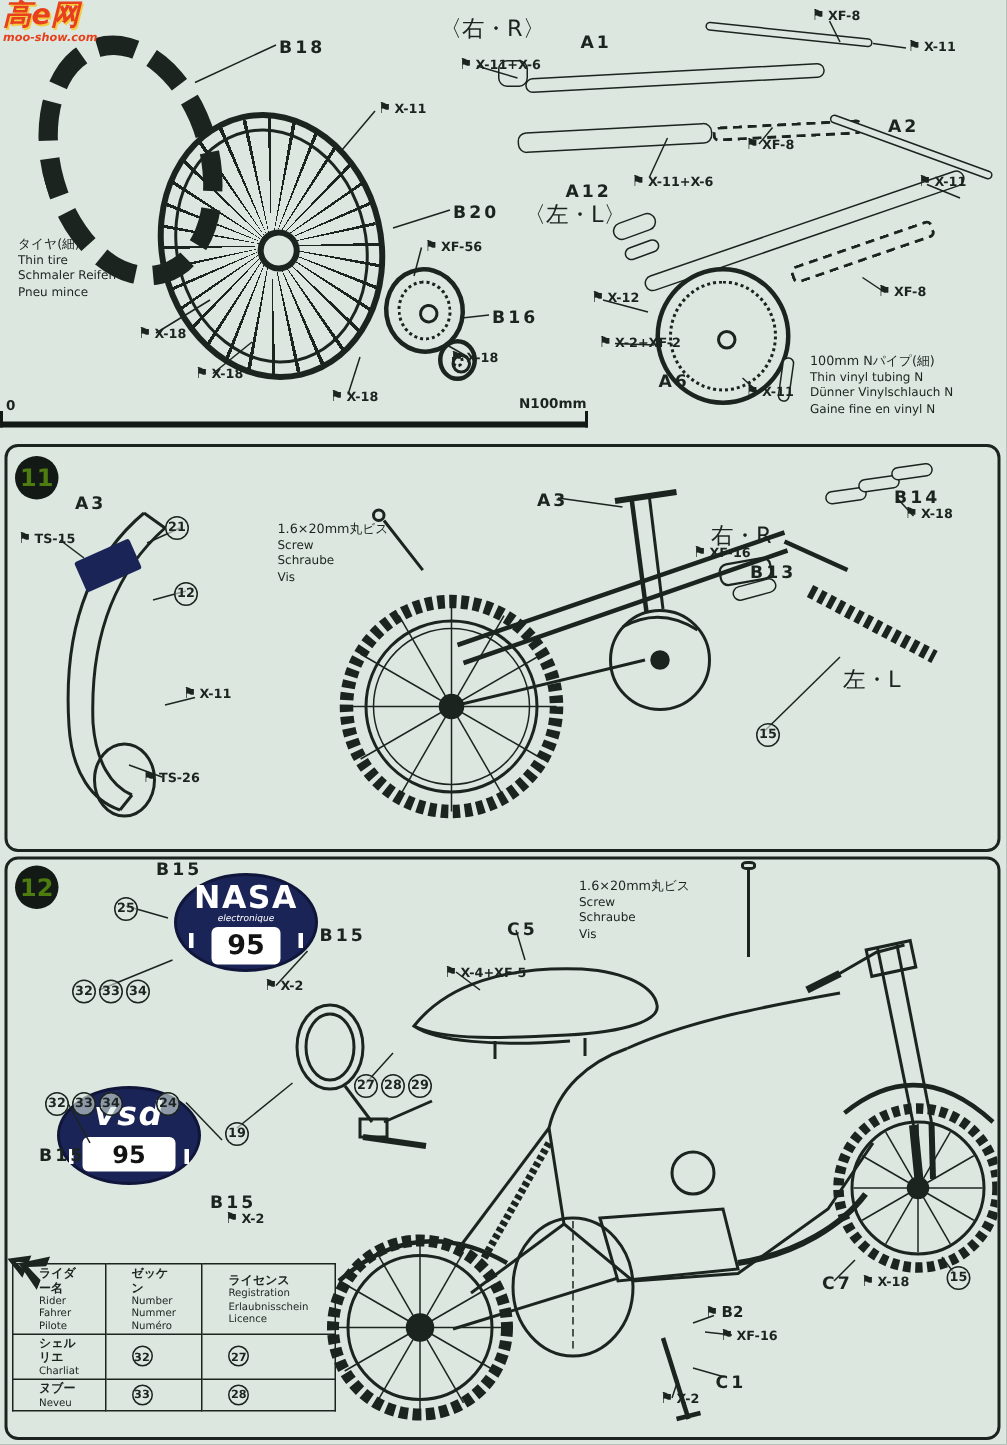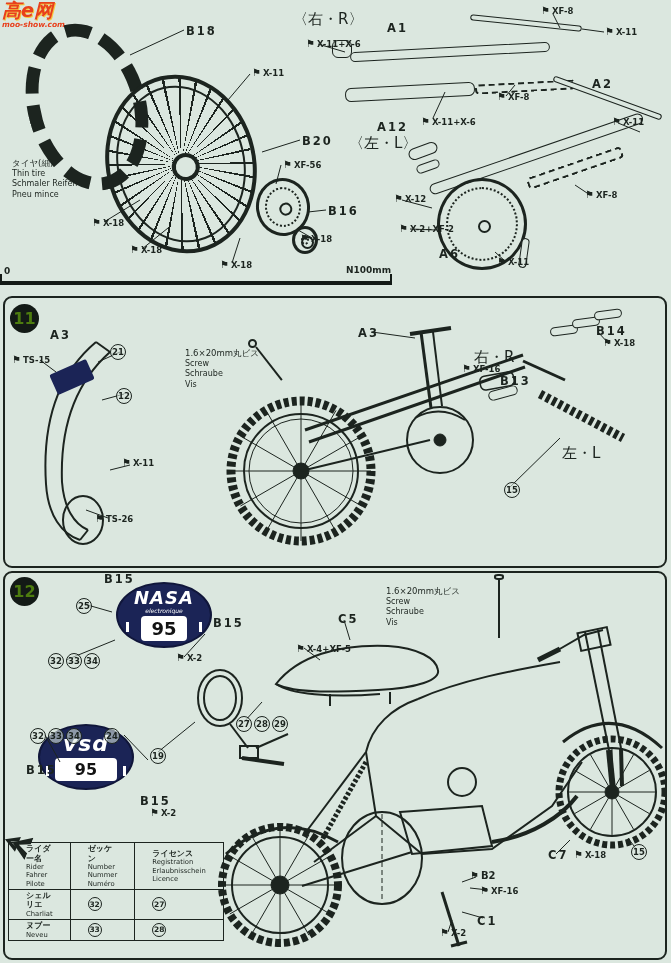--- a/index.html
+++ b/index.html
@@ -35,21 +35,21 @@
   .tube{position:absolute;border:1.5px solid #1c241f;border-radius:6px;background:#dbe7df;z-index:1;}
   .spring{position:absolute;border:2px dashed #1c241f;border-radius:4px;z-index:1;}
   .screwline{position:absolute;background:#1c241f;z-index:1;}
   .screwhead{position:absolute;border:2px solid #1c241f;border-radius:50%;background:#dbe7df;z-index:1;}
   .ruler{position:absolute;background:#131a16;z-index:2;}
   .rlabel{position:absolute;font-size:9px;font-weight:bold;z-index:3;}
   
   .decal{position:absolute;border-radius:50%;background:#1b2456;border:2px solid #10163a;
          display:flex;flex-direction:column;align-items:center;justify-content:center;color:#fff;z-index:2;}
   .decal .mark{position:absolute;width:3px;height:10px;background:#fff;}
-  .nasa-title{font-size:18px;font-weight:bold;font-style:italic;letter-spacing:1px;line-height:1;}
+  .nasa-title{font-size:21px;font-weight:bold;letter-spacing:1px;line-height:1;}
   .nasa-sub{font-size:6px;font-style:italic;line-height:1;margin:1px 0 2px;}
   .numbox{background:#fff;color:#131313;border-radius:4px;display:flex;align-items:center;justify-content:center;font-weight:bold;}
   .nasa .numbox{width:46px;height:25px;font-size:18px;}
   .vsd-title{font-size:22px;font-weight:bold;font-style:italic;letter-spacing:1px;line-height:1;margin-bottom:3px;}
   .vsd .numbox{width:62px;height:23px;font-size:16px;}
   .fender-decal{position:absolute;background:#1b2456;z-index:2;border-radius:2px;}
   
   #watermark{position:absolute;left:2px;top:1px;z-index:4;line-height:1;font-style:italic;}
   .wm-logo{font-size:19px;font-weight:bold;color:#e8401c;text-shadow:1px 1px 0 #f6c93f;}
   .wm-url{font-size:7.5px;font-weight:bold;color:#e8401c;margin-top:1px;}
@@ -410,20 +410,26 @@
     </div>
   <div class="part" style="left:439px;top:247px;">A6</div>
   <div class="callout" style="left:497px;top:257px;">
       <span class="flag">⚑</span>
       <span>X-11</span>
     </div>
   <div class="callout" style="left:585px;top:190px;">
       <span class="flag">⚑</span>
       <span>XF-8</span>
     </div>
+  <div class="note" style="left:540px;top:236px;">
+    <div class="ja">100mm Nパイプ(細)</div>
+    <div>Thin vinyl tubing N</div>
+    <div>Dünner Vinylschlauch N</div>
+    <div>Gaine fine en vinyl N</div>
+  </div>
 
   <div class="part" style="left:50px;top:328px;">A3</div>
   <div class="callout" style="left:12px;top:355px;">
       <span class="flag">⚑</span>
       <span>TS-15</span>
     </div>
   <div class="circ" style="left:110px;top:344px;">21</div>
   <div class="circ" style="left:116px;top:388px;">12</div>
   <div class="callout" style="left:122px;top:458px;">
       <span class="flag">⚑</span>

